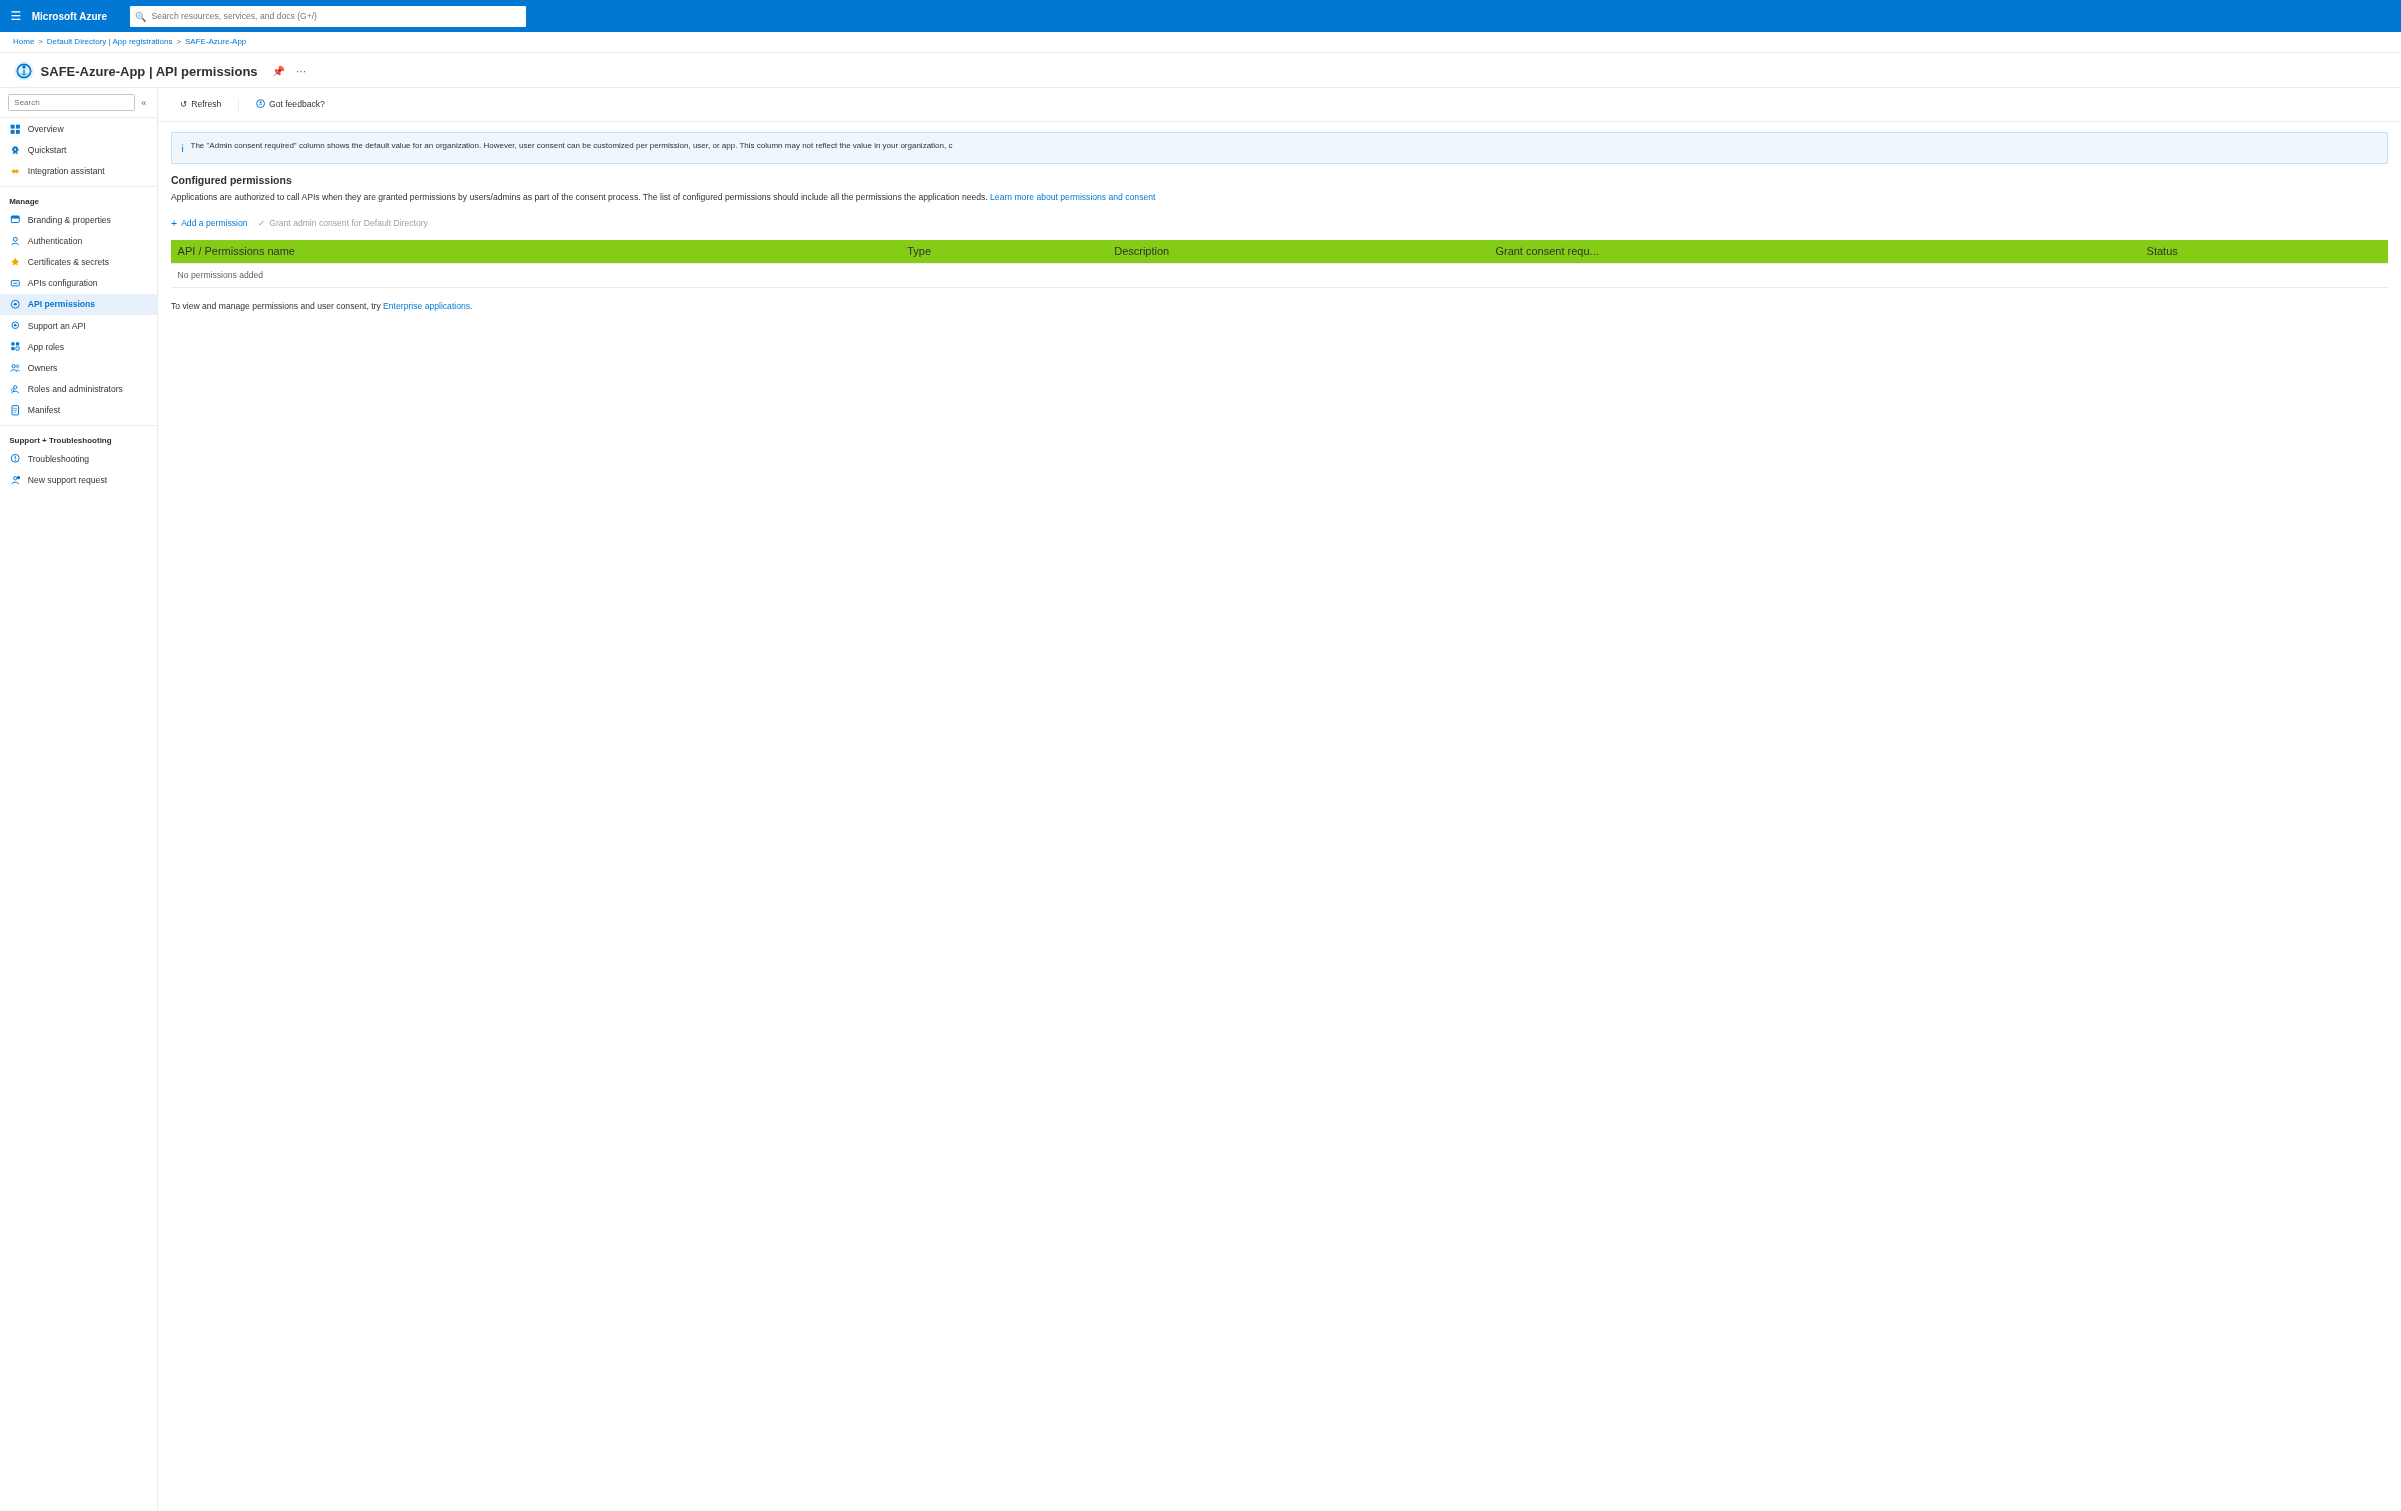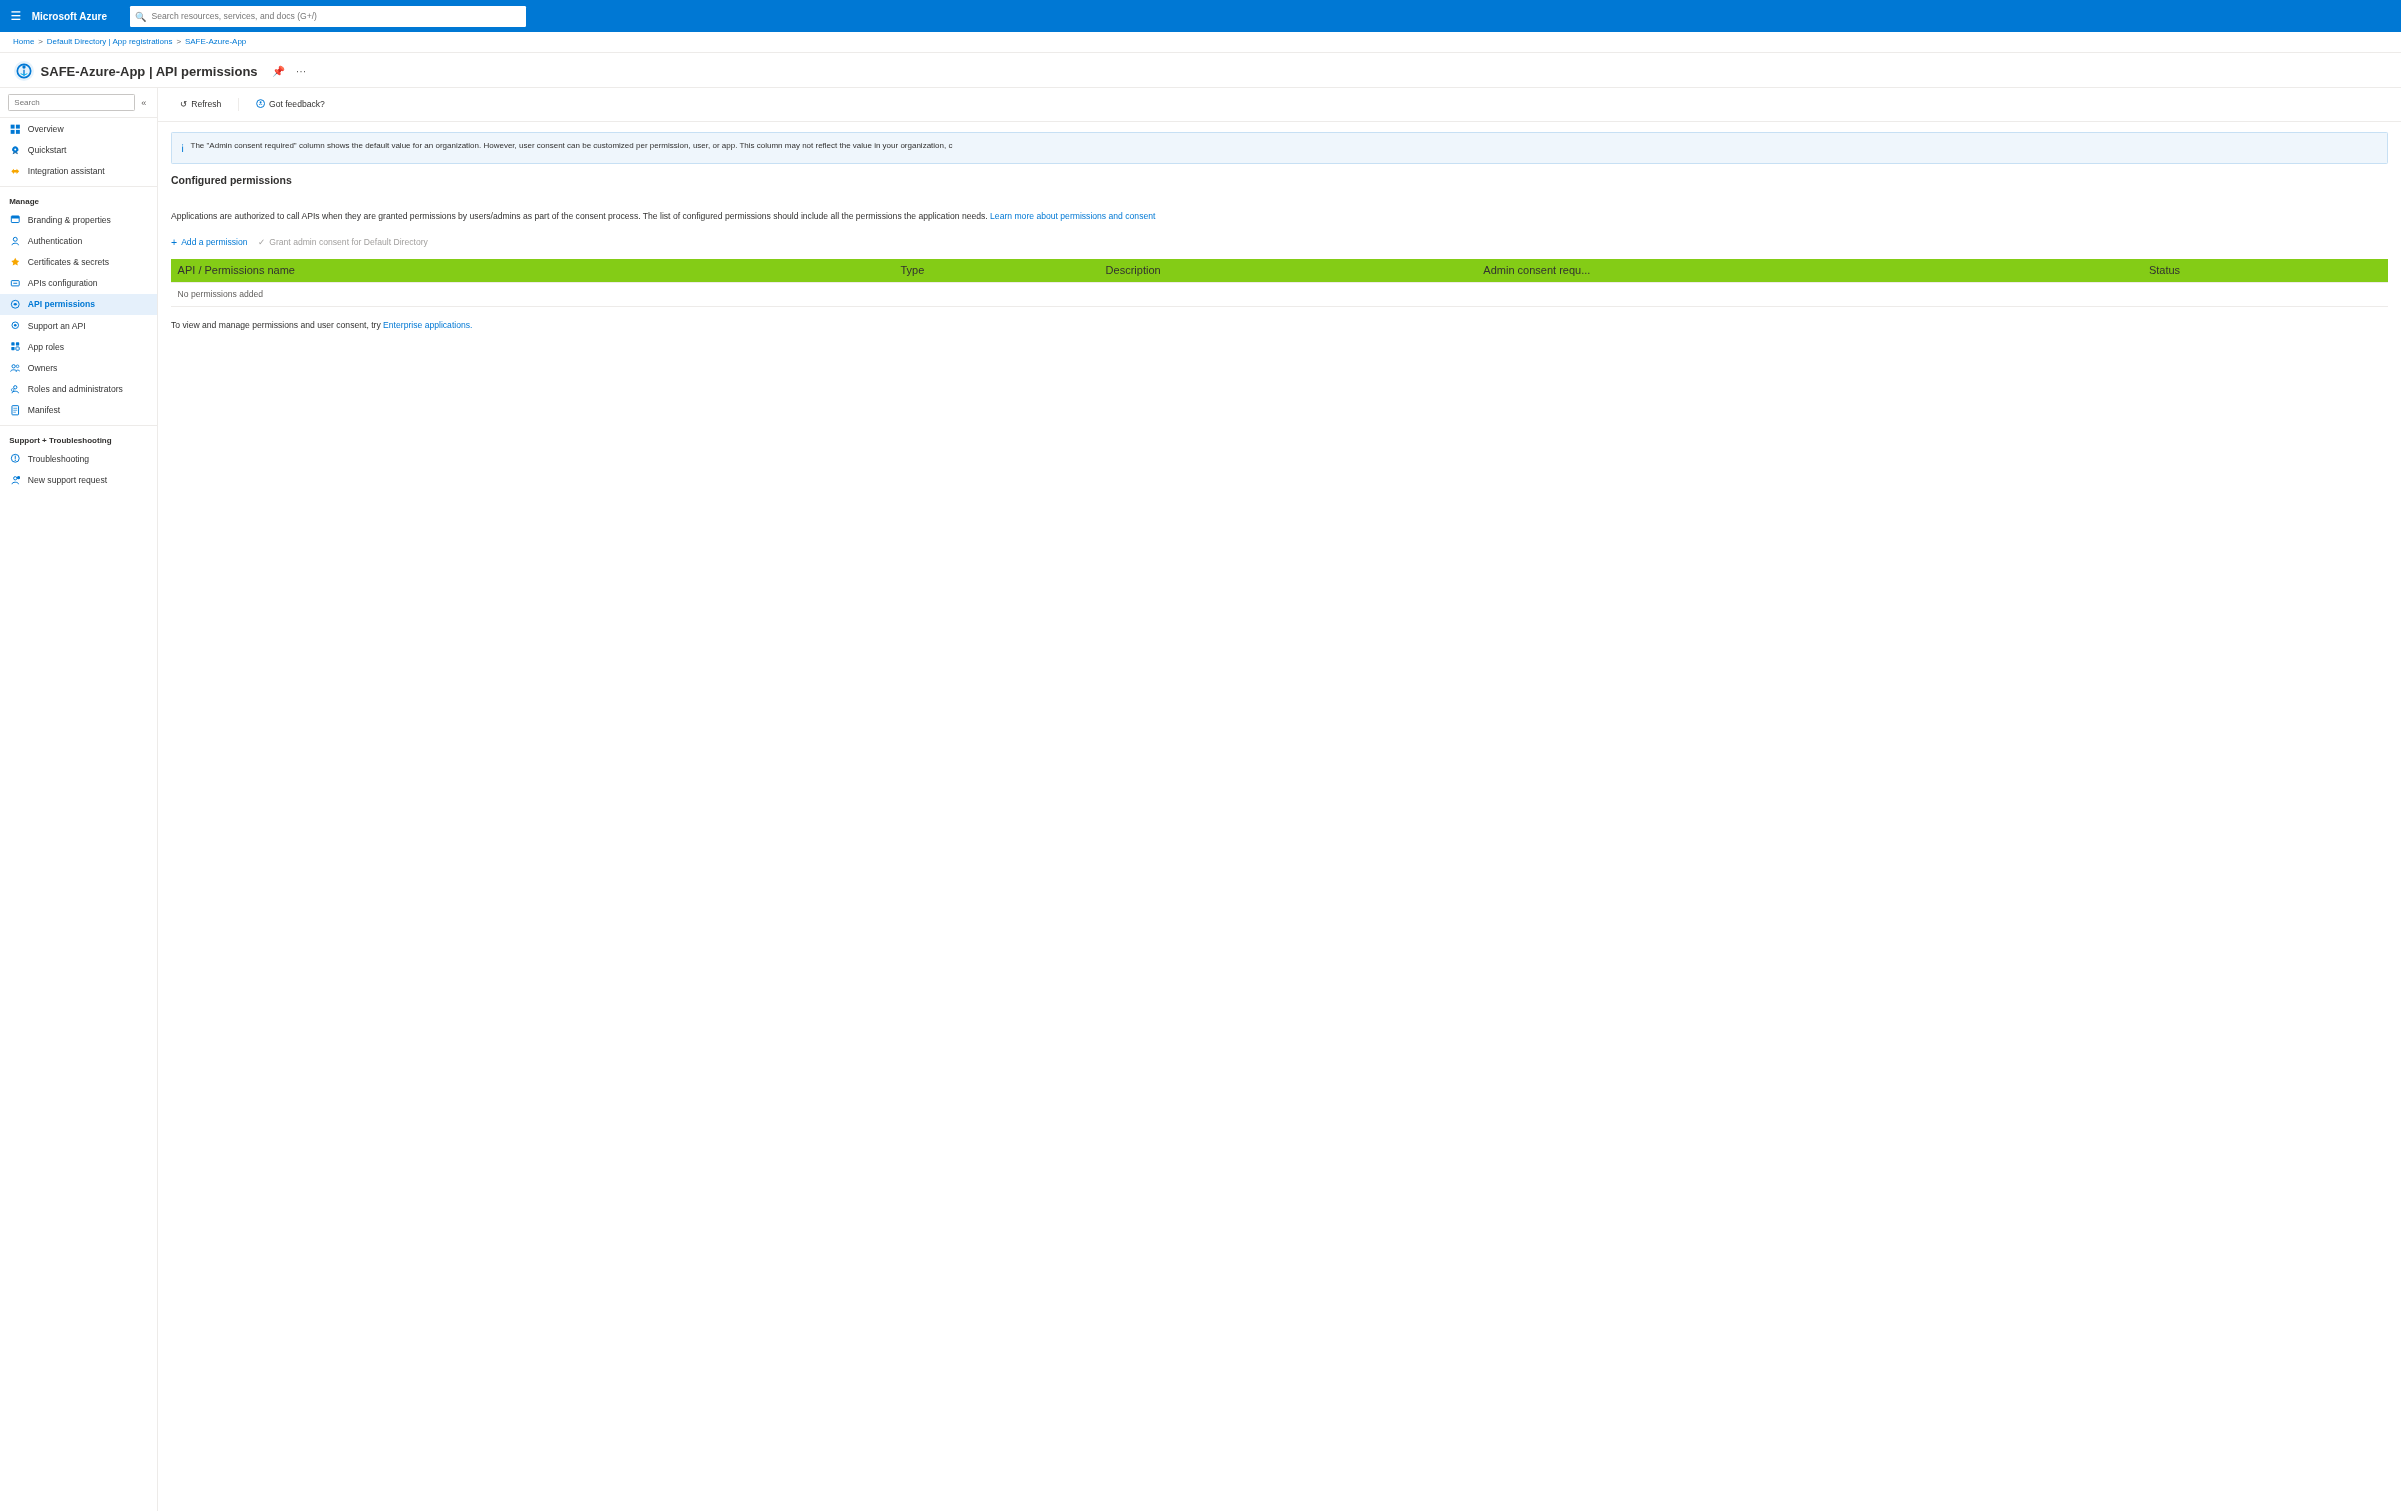--- a/index.html
+++ b/index.html
@@ -221,21 +221,21 @@
     }
 
     
     .section {
       padding: 0 13px 13px 13px;
     }
     .section-title {
       font-size: 10.5px;
       font-weight: 600;
       color: #323130;
-      margin-bottom: 24px;
+      margin-bottom: 5px;
     }
     .section-desc {
       font-size: 8.6px;
       color: #323130;
       line-height: 1.5;
       margin-bottom: 10.5px;
     }
     .section-desc a { color: #0078d4; text-decoration: none; }
 
     
@@ -565,21 +565,21 @@
             <th>
               <span>API / Permissions name</span>
             </th>
             <th>
               <span>Type</span>
             </th>
             <th>
               <span>Description</span>
             </th>
             <th>
-              <span>Admin consent requ...</span>
+              <span>Grant consent requ...</span>
             </th>
             <th>
               <span>Status</span>
             </th>
           </tr>
         </thead>
         <tbody>
           <tr>
             <td colspan="5">No permissions added</td>
           </tr>

